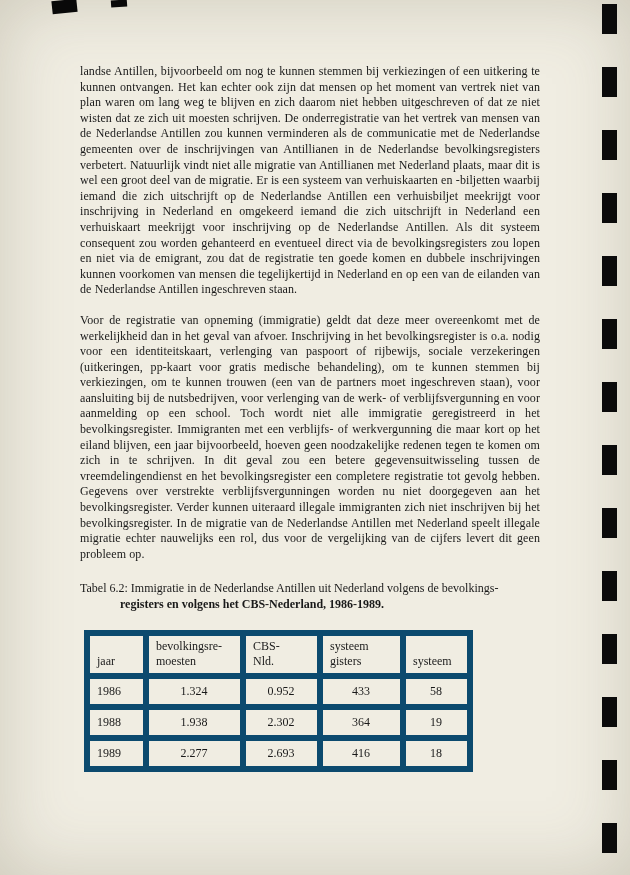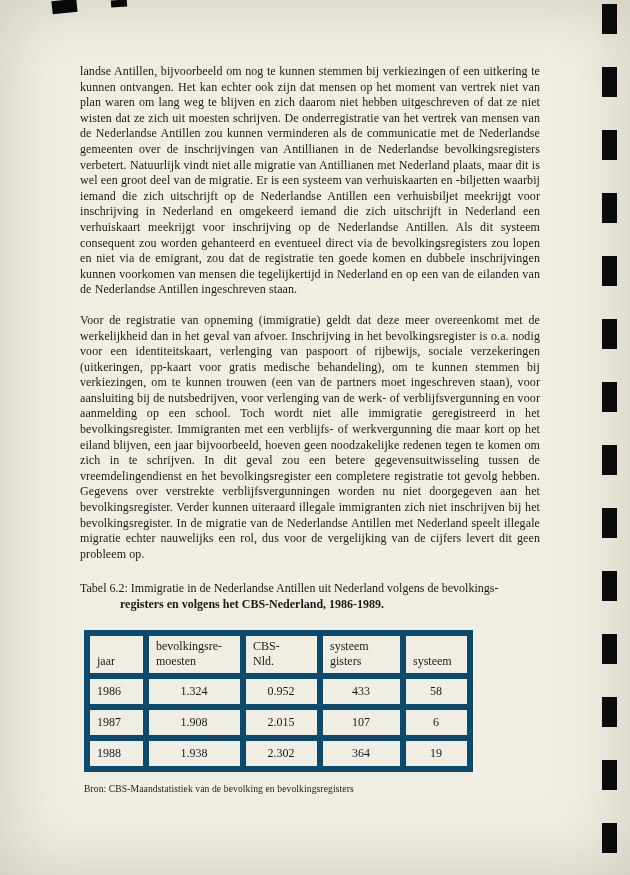--- a/index.html
+++ b/index.html
@@ -148,34 +148,33 @@
       </thead>
       <tbody>
         <tr>
           <td>1986</td>
           <td class="num">1.324</td>
           <td class="num">0.952</td>
           <td class="num">433</td>
           <td class="num">58</td>
         </tr>
         <tr>
-          <td>1987</td>
-          <td class="num">1.908</td>
-          <td class="num">2.015</td>
-          <td class="num">107</td>
-          <td class="num">6</td>
-        </tr>
-        <tr>
           <td>1988</td>
           <td class="num">1.938</td>
           <td class="num">2.302</td>
           <td class="num">364</td>
           <td class="num">19</td>
         </tr>
+        <tr>
+          <td>1989</td>
+          <td class="num">2.277</td>
+          <td class="num">2.693</td>
+          <td class="num">416</td>
+          <td class="num">18</td>
+        </tr>
       </tbody>
     </table>
 
-    <div class="source-note">Bron: CBS-Maandstatistiek van de bevolking en bevolkingsregisters</div>
 
   </div>
 
 
 </div>
 
 </body></html>

